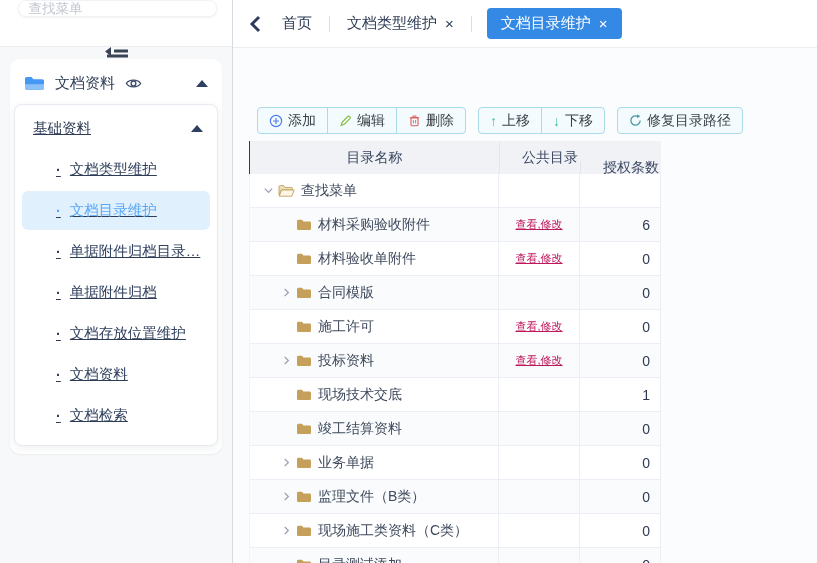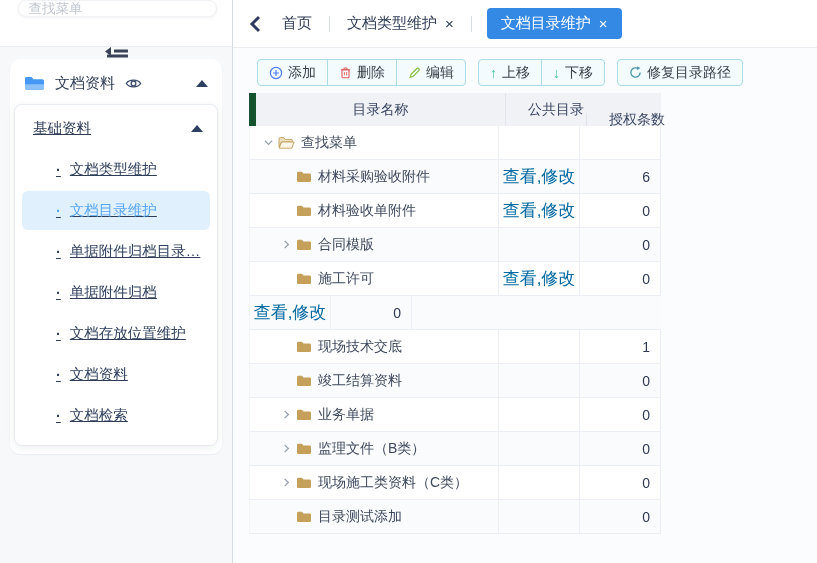--- a/index.html
+++ b/index.html
@@ -27,38 +27,38 @@
   
   .main { flex:1; min-width:0; display:flex; flex-direction:column; background:#fbfcfe; }
   .tabbar { height:48px; flex:0 0 48px; background:#fff; border-bottom:1px solid #ecedf1; display:flex; align-items:center; padding-left:16px; }
   .back-ch { margin-right:18px; display:flex; align-items:center; cursor:pointer; }
   .tab { display:flex; align-items:center; gap:8px; font-size:15px; color:#2f3c55; padding:6px 2px; cursor:pointer; white-space:nowrap; }
   .tab .x { font-size:15px; line-height:1; }
   .tab.active { background:#3489e4; color:#fff; border-radius:4px; padding:6px 14px; }
   .tab-sep { width:1px; height:16px; background:#d9dde4; margin:0 15px; flex:none; }
   .toolbar { display:flex; gap:12px; margin:11px 0 7px 24px; }
   .btn-group { display:flex; }
-  .tbtn { display:flex; align-items:center; gap:5px; padding:0 11px; height:27px; background:#f3fbfe; border:1px solid #a9dbe9; color:#3a3f47; font-size:14px; cursor:pointer; margin-left:-1px; white-space:nowrap; }
+  .tbtn { display:flex; align-items:center; gap:5px; padding:0 11px; height:27px; background:#f3fbfe; border:1px solid #a9dbe9; color:#3a3f47; font-size:14px; cursor:pointer; margin-left:-1px; white-space:nowrap;margin-top:48px; }
   .btn-group .tbtn:first-child { border-radius:4px 0 0 4px; margin-left:0; }
   .btn-group .tbtn:last-child  { border-radius:0 4px 4px 0; }
   .btn-group .tbtn:first-child:last-child { border-radius:4px; }
   .tbtn .ticon { display:flex; align-items:center; font-size:14px; line-height:1; }
   
   .dtable { margin-left:16px; width:412px; }
-  .thead { display:flex; background:#f0f2f6; height:33px; border-left:7px solid #14532d; }
+  .thead { display:flex; background:#f0f2f6; height:33px; border-left:1px solid #14532d; }
   .th { display:flex; align-items:center; justify-content:center; color:#3a4661; font-size:14px; }
   .th + .th { border-left:1px solid #e2e6ec;padding-left:20px; }
   .c-name  { width:249px; flex:none; }
   .c-public{ width:81px;  flex:none; }
   .c-count { width:81px;  flex:none;margin-top:20px; }
   .trow { display:flex; height:34px; border-bottom:1px solid #ebeef5; background:#fff; border-left:1px solid #f2f4f7; cursor:pointer; }
   .trow.even { background:#fafbfc; }
   .td { display:flex; align-items:center; }
   .td-name { width:249px; flex:none; padding-left:8px; border-right:1px solid #ebeef5; overflow:hidden; }
-  .td-public { width:81px; flex:none; justify-content:center; font-size:17px; color:#0369a1; border-right:1px solid #ebeef5; }
+  .td-public { width:81px; flex:none; justify-content:center; font-size:11px; color:#be185d; border-right:1px solid #ebeef5;text-decoration:underline; }
   .td-count { width:81px; flex:none; justify-content:flex-end; padding-right:10px; font-size:14px; color:#2f3a52; border-right:1px solid #ebeef5; }
   .indent { flex:none; }
   .expander { width:20px; flex:none; display:flex; justify-content:center; align-items:center; }
   .folder { margin-right:6px; flex:none; display:flex; align-items:center; }
   .row-name { font-size:14px; color:#3f4a5d; white-space:nowrap; }
 </style>
 </head>
 <body>
 
 <div class="sidebar">
@@ -162,36 +162,36 @@
           <span class="ticon">
             <svg width="14" height="14" viewBox="0 0 14 14">
               <circle cx="7" cy="7" r="5.6" fill="none" stroke="#4d7df2" stroke-width="1.2"></circle>
               <path d="M7 4 V10 M4 7 H10" stroke="#4d7df2" stroke-width="1.2"></path>
             </svg>
           </span>
           <span>添加</span>
         </button>
         <button class="tbtn">
           <span class="ticon">
+            <svg width="13" height="13" viewBox="0 0 13 13">
+              <path d="M2.2 11.2 l1-3.1 5.6-5.6 a1.3 1.3 0 0 1 1.8 0 l0.3 0.3 a1.3 1.3 0 0 1 0 1.8 l-5.6 5.6 z" fill="none" stroke="#86c03c" stroke-width="1.2"></path>
+            </svg>
+          </span>
+          <span>编辑</span>
+        </button>
+        <button class="tbtn">
+          <span class="ticon">
             <svg width="13" height="14" viewBox="0 0 14 14">
               <path d="M2 3.5 H12" stroke="#e05c5c" stroke-width="1.2" fill="none"></path>
               <path d="M5.3 3.3 V2.6 q0-0.9 0.9-0.9 h1.6 q0.9 0 0.9 0.9 v0.7" stroke="#e05c5c" stroke-width="1.1" fill="none"></path>
               <rect x="3.2" y="3.5" width="7.6" height="8.6" rx="1" fill="none" stroke="#e05c5c" stroke-width="1.2"></rect>
               <path d="M5.8 6 v3.6 M8.2 6 v3.6" stroke="#e05c5c" stroke-width="1"></path>
             </svg>
           </span>
           <span>删除</span>
-        </button>
-        <button class="tbtn">
-          <span class="ticon">
-            <svg width="13" height="13" viewBox="0 0 13 13">
-              <path d="M2.2 11.2 l1-3.1 5.6-5.6 a1.3 1.3 0 0 1 1.8 0 l0.3 0.3 a1.3 1.3 0 0 1 0 1.8 l-5.6 5.6 z" fill="none" stroke="#86c03c" stroke-width="1.2"></path>
-            </svg>
-          </span>
-          <span>编辑</span>
         </button>
       </div>
       <div class="btn-group">
         <button class="tbtn">
           <span class="ticon">
             <span style="color:#3ec3a0;font-size:14px;">↑</span>
           </span>
           <span>上移</span>
         </button>
         <button class="tbtn">
@@ -294,20 +294,34 @@
               <svg width="16" height="13" viewBox="0 0 16 13">
                 <path d="M1 3.1 Q1 1.7 2.4 1.7 h3.5 l1.6 1.9 h6.1 Q15 3.6 15 5 v5.7 Q15 12.1 13.6 12.1 H2.4 Q1 12.1 1 10.7 z" fill="#c4a05a"></path>
               </svg>
             </span>
             <span class="row-name">施工许可</span>
           </div>
           <div class="td td-public">查看,修改</div>
           <div class="td td-count">0</div>
         </div>
         <div class="trow even">
+          <div class="td td-name">
+            <span class="indent" style="width: 18px;"></span>
+            <span class="expander">
+              <svg width="11" height="11" viewBox="0 0 12 12">
+                <polyline points="4,2 8,6 4,10" fill="none" stroke="#97a0af" stroke-width="1.4"></polyline>
+              </svg>
+            </span>
+            <span class="folder">
+              <svg width="16" height="13" viewBox="0 0 16 13">
+                <path d="M1 3.1 Q1 1.7 2.4 1.7 h3.5 l1.6 1.9 h6.1 Q15 3.6 15 5 v5.7 Q15 12.1 13.6 12.1 H2.4 Q1 12.1 1 10.7 z" fill="#c4a05a"></path>
+              </svg>
+            </span>
+            <span class="row-name">投标资料</span>
+          </div>
           <div class="td td-public">查看,修改</div>
           <div class="td td-count">0</div>
         </div>
         <div class="trow">
           <div class="td td-name">
             <span class="indent" style="width: 18px;"></span>
             <span class="expander"></span>
             <span class="folder">
               <svg width="16" height="13" viewBox="0 0 16 13">
                 <path d="M1 3.1 Q1 1.7 2.4 1.7 h3.5 l1.6 1.9 h6.1 Q15 3.6 15 5 v5.7 Q15 12.1 13.6 12.1 H2.4 Q1 12.1 1 10.7 z" fill="#c4a05a"></path>

